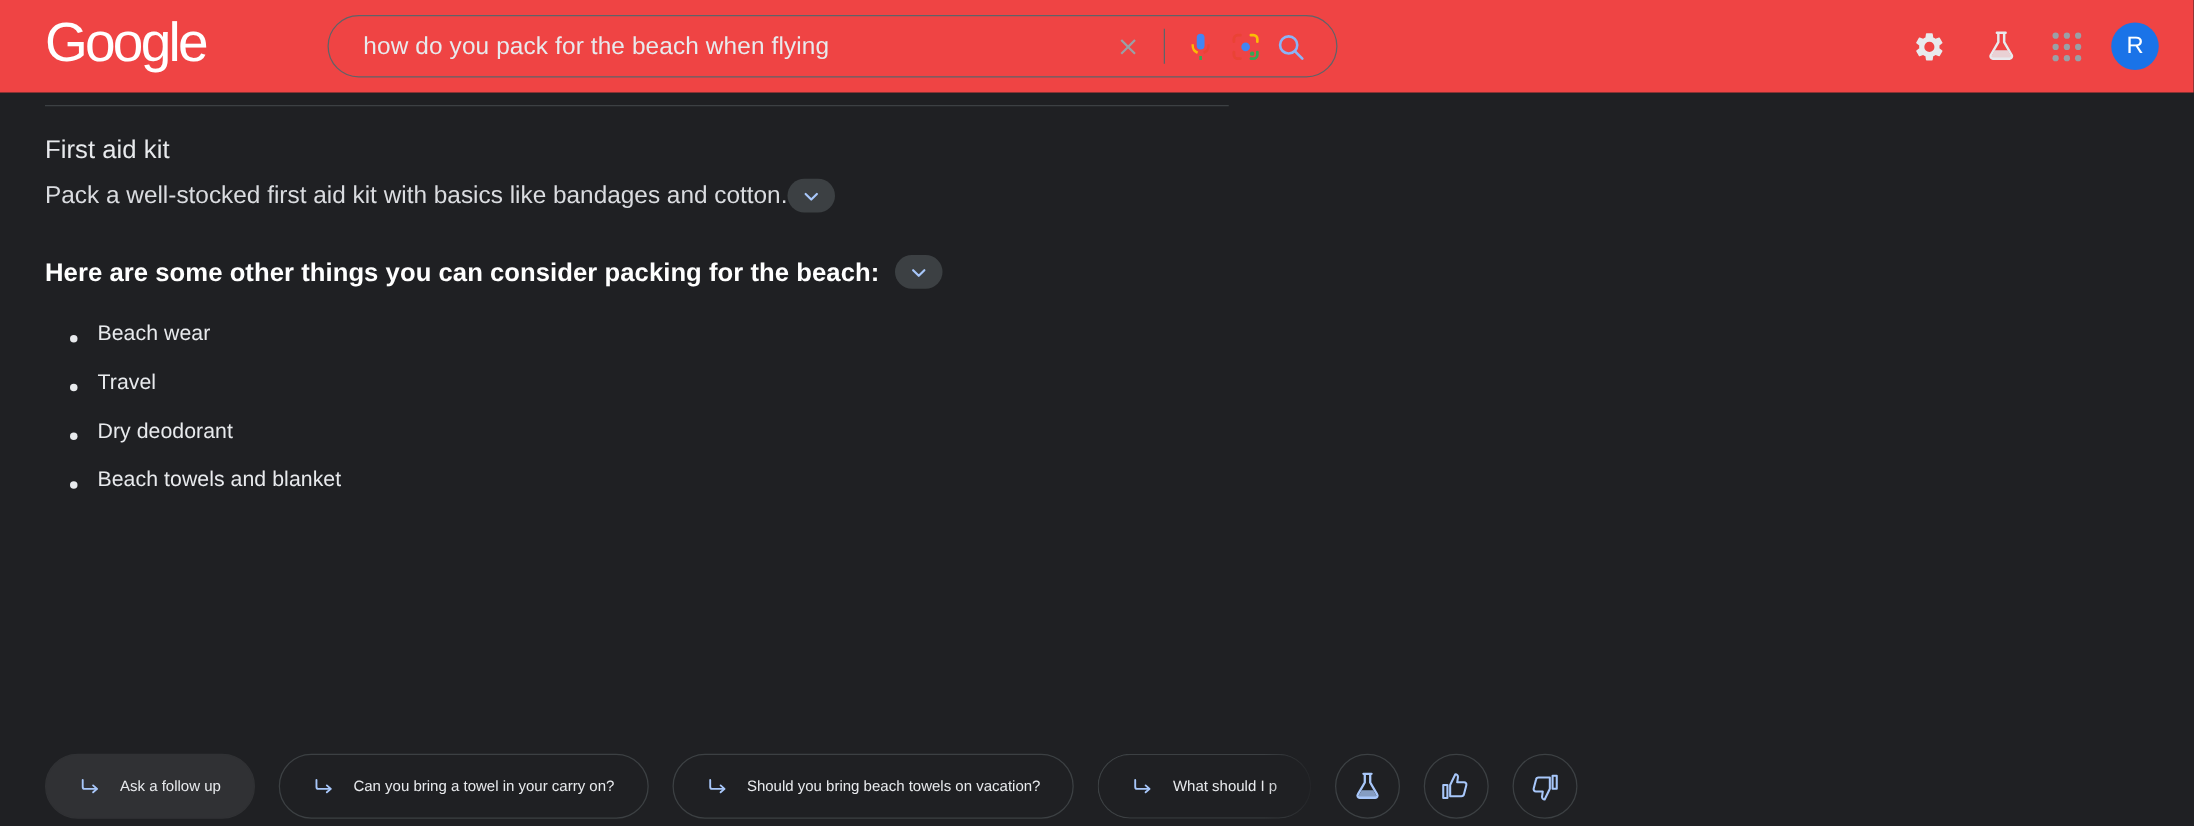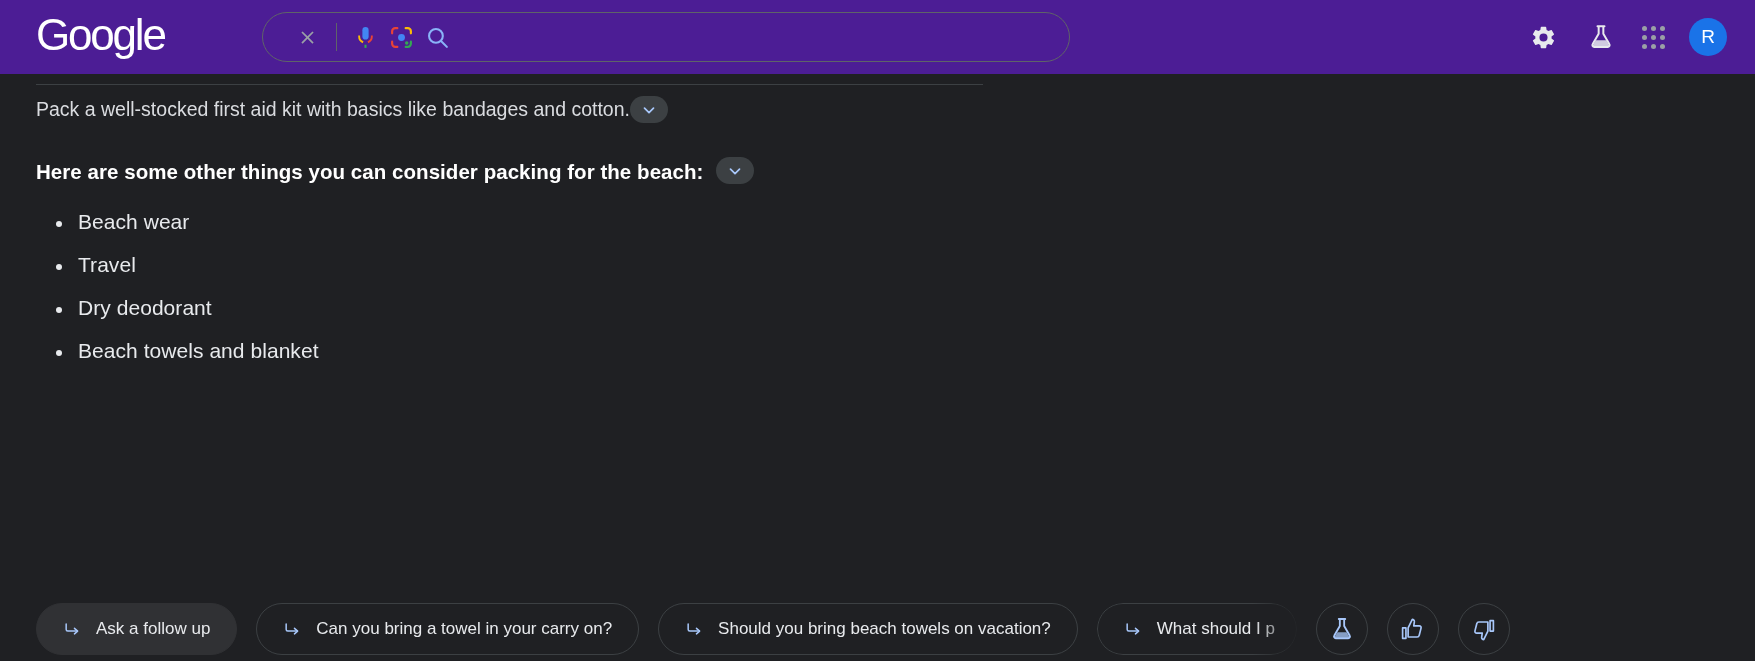--- a/index.html
+++ b/index.html
@@ -14,21 +14,21 @@
     background: #1f2023;
     font-family: "Liberation Sans", sans-serif;
     color: #e8eaed;
     -webkit-font-smoothing: antialiased;
   }
 
   
   .header {
     position: relative;
     height: 74px;
-    background: #4c1d95;
+    background: #ef4444;
     display: flex;
     align-items: center;
     padding: 0 26px 0 36px;
   }
 
   .logo {
     font-family: "Liberation Sans", sans-serif;
     font-size: 44px;
     font-weight: 400;
     letter-spacing: -2.2px;
@@ -169,21 +169,21 @@
     color: #ffffff;
     letter-spacing: 0.05px;
   }
 
   ul.items {
     margin-top: 26px;
     list-style: none;
   }
   ul.items li {
     position: relative;
-    font-size: 21px;
+    font-size: 17px;
     color: #e8eaed;
     padding-left: 42px;
     margin-bottom: 19px;
     letter-spacing: 0.05px;
   }
   ul.items li::before {
     content: "";
     position: absolute;
     left: 20px;
     top: 11px;
@@ -204,21 +204,21 @@
   }
 
   .chip {
     height: 52px;
     border-radius: 26px;
     border: 1px solid #3c4043;
     display: flex;
     align-items: center;
     gap: 14px;
     padding: 0 26px;
-    font-size: 17px;
+    font-size: 12px;
     color: #e8eaed;
     cursor: pointer;
     white-space: nowrap;
     flex-shrink: 0;
     background: transparent;
   }
   .chip.filled {
     background: #303134;
     border-color: #303134;
   }
@@ -244,20 +244,21 @@
   }
 </style>
 </head>
 <body>
 
 <div class="header">
 
   <div class="logo">Google</div>
 
   <div class="searchbar">
+    <input class="search-input" type="text" value="how do you pack for the beach when flying" style="">
 
     <div class="clear-btn">
       <svg width="21" height="21" viewBox="0 0 24 24" aria-hidden="true">
         <path d="M19 6.41 17.59 5 12 10.59 6.41 5 5 6.41 10.59 12 5 17.59 6.41 19 12 13.41 17.59 19 19 17.59 13.41 12z" fill="#9aa0a6"></path>
       </svg>
     </div>
 
     <div class="vdivider"></div>
 
     <div class="icon-btn">
@@ -315,20 +316,21 @@
     </div>
 
     <div class="avatar">R</div>
   </div>
 </div>
 
 <div class="content">
 
   <div class="top-rule"></div>
 
+  <div class="section-title">First aid kit</div>
 
   <div class="section-desc">
     <span>Pack a well-stocked first aid kit with basics like bandages and cotton.</span>
     <span class="pill-chevron">
       <svg width="18" height="18" viewBox="0 0 24 24" aria-hidden="true">
         <path d="M6 9.5 12 15.5 18 9.5" stroke="#a8c7fa" stroke-width="2.3" fill="none" stroke-linecap="round" stroke-linejoin="round"></path>
       </svg>
     </span>
   </div>
 

